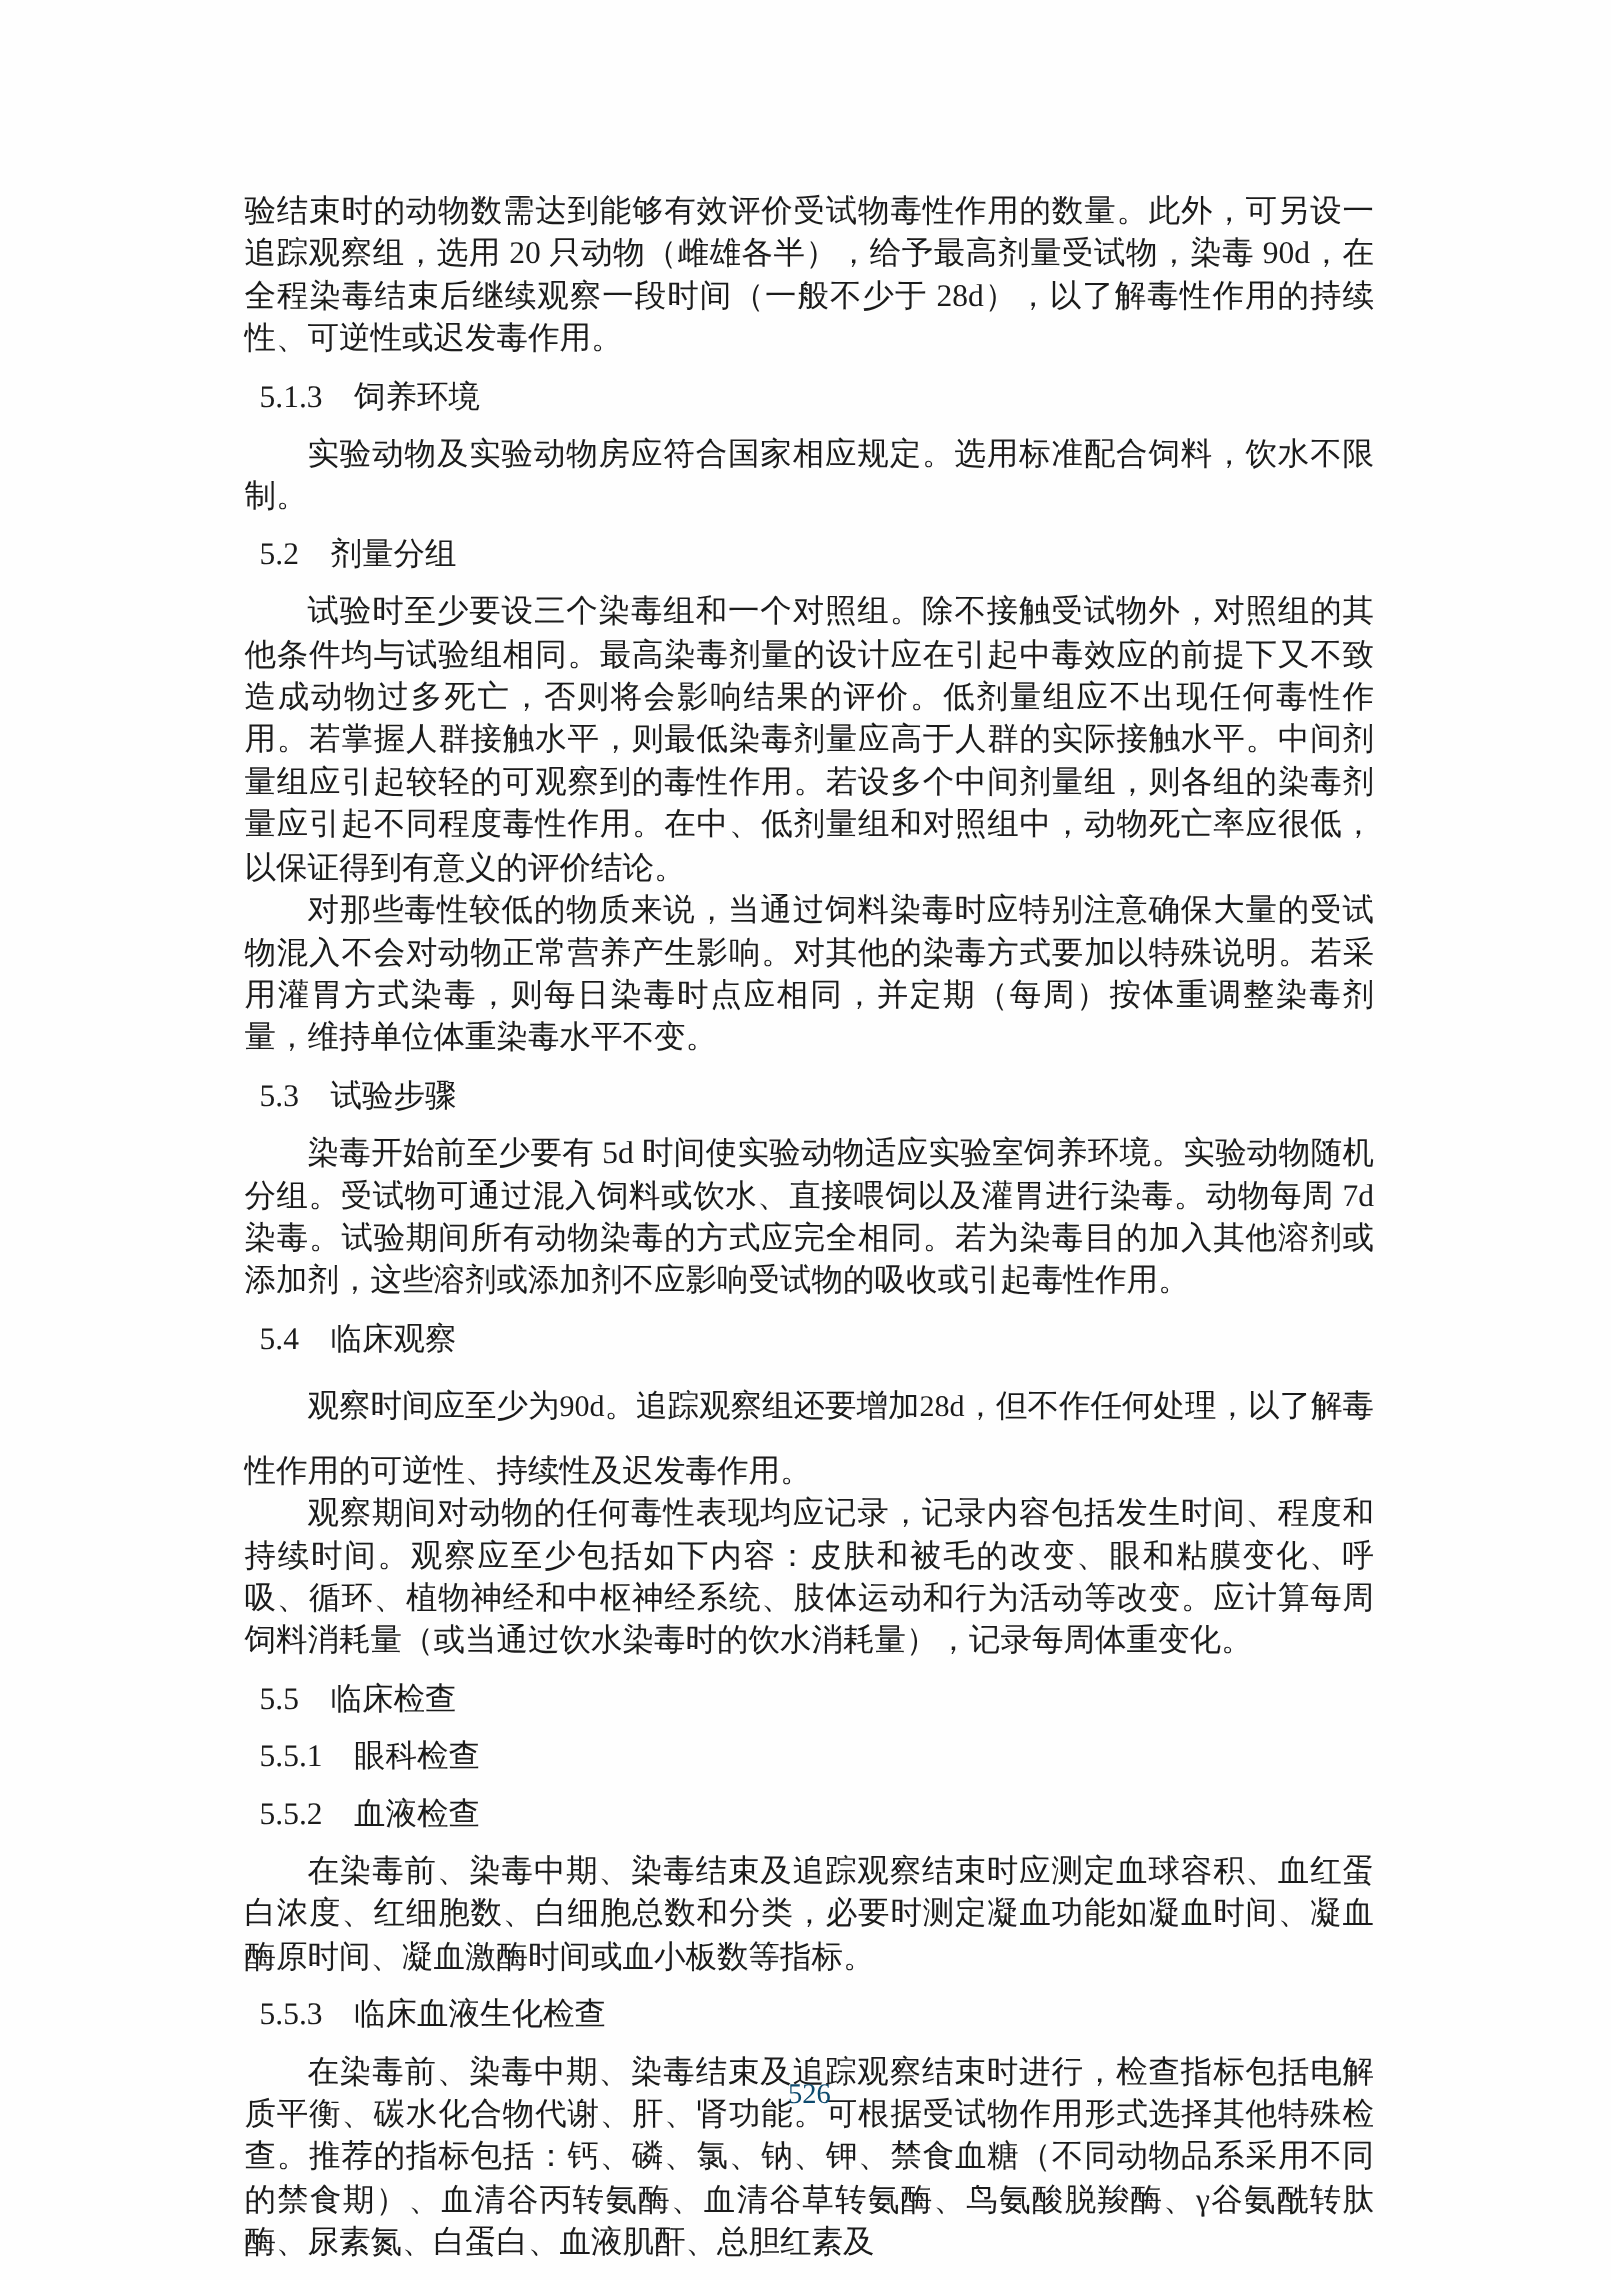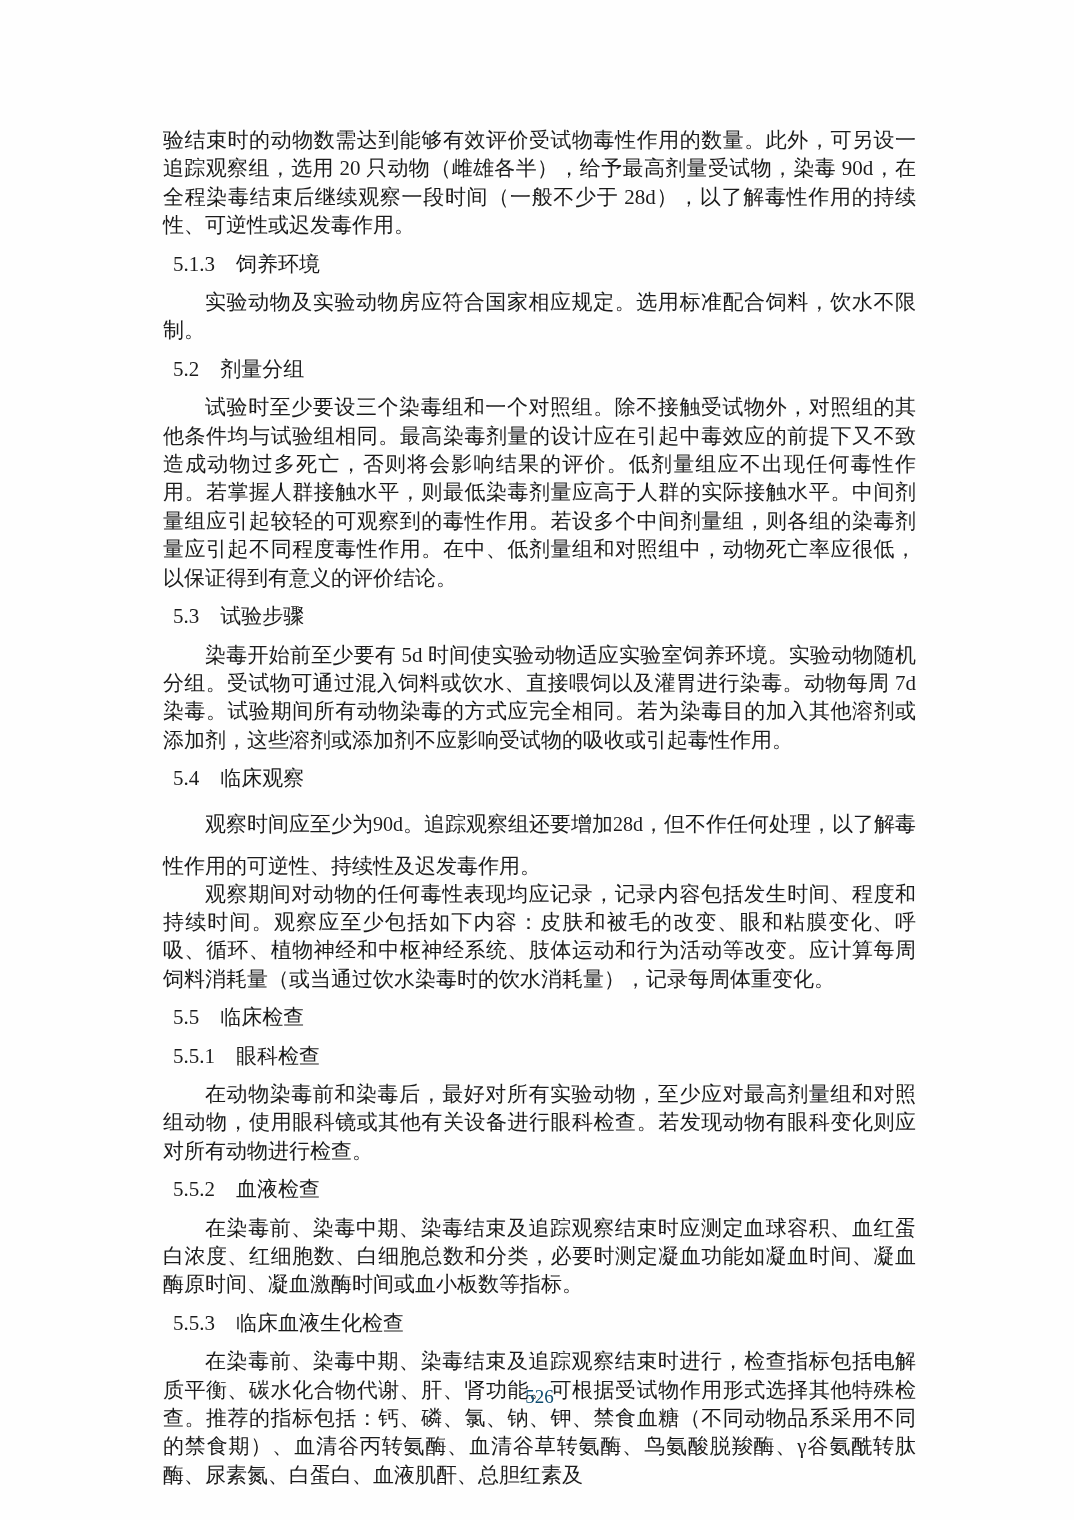--- a/index.html
+++ b/index.html
@@ -66,37 +66,37 @@
     <p class="para no-indent">验结束时的动物数需达到能够有效评价受试物毒性作用的数量。此外，可另设一追踪观察组，选用 20 只动物（雌雄各半），给予最高剂量受试物，染毒 90d，在全程染毒结束后继续观察一段时间（一般不少于 28d），以了解毒性作用的持续性、可逆性或迟发毒作用。</p>
 
     <p class="heading">5.1.3　饲养环境</p>
 
     <p class="para">实验动物及实验动物房应符合国家相应规定。选用标准配合饲料，饮水不限制。</p>
 
     <p class="heading">5.2　剂量分组</p>
 
     <p class="para">试验时至少要设三个染毒组和一个对照组。除不接触受试物外，对照组的其他条件均与试验组相同。最高染毒剂量的设计应在引起中毒效应的前提下又不致造成动物过多死亡，否则将会影响结果的评价。低剂量组应不出现任何毒性作用。若掌握人群接触水平，则最低染毒剂量应高于人群的实际接触水平。中间剂量组应引起较轻的可观察到的毒性作用。若设多个中间剂量组，则各组的染毒剂量应引起不同程度毒性作用。在中、低剂量组和对照组中，动物死亡率应很低，以保证得到有意义的评价结论。</p>
 
+    <p class="para">对那些毒性较低的物质来说，当通过饲料染毒时应特别注意确保大量的受试物混入不会对动物正常营养产生影响。对其他的染毒方式要加以特殊说明。若采用灌胃方式染毒，则每日染毒时点应相同，并定期（每周）按体重调整染毒剂量，维持单位体重染毒水平不变。</p>
 
 
     <p class="heading">5.3　试验步骤</p>
 
     <p class="para">染毒开始前至少要有 5d 时间使实验动物适应实验室饲养环境。实验动物随机分组。受试物可通过混入饲料或饮水、直接喂饲以及灌胃进行染毒。动物每周 7d 染毒。试验期间所有动物染毒的方式应完全相同。若为染毒目的加入其他溶剂或添加剂，这些溶剂或添加剂不应影响受试物的吸收或引起毒性作用。</p>
 
     <p class="heading">5.4　临床观察</p>
 
     <p class="para spread"><span>观察时间应至少为</span><span class="sans">90d</span><span>。追踪观察组还要增加</span><span class="sans">28d</span><span>，但不作任何处理，以了解毒性作用的可逆性、持续性及迟发毒作用。</span></p>
 
     <p class="para">观察期间对动物的任何毒性表现均应记录，记录内容包括发生时间、程度和持续时间。观察应至少包括如下内容：皮肤和被毛的改变、眼和粘膜变化、呼吸、循环、植物神经和中枢神经系统、肢体运动和行为活动等改变。应计算每周饲料消耗量（或当通过饮水染毒时的饮水消耗量），记录每周体重变化。</p>
 
     <p class="heading">5.5　临床检查</p>
 
     <p class="heading">5.5.1　眼科检查</p>
 
-    <p class="para">在动物染毒前和染毒后，最好对所有实验动物，至少应对最高剂量组和对照组动物，使用眼科镜或其他有关设备进行眼科检查。若发现动物有眼科变化则应对所有动物进行检查。</p>
 
     <p class="heading">5.5.2　血液检查</p>
 
     <p class="para">在染毒前、染毒中期、染毒结束及追踪观察结束时应测定血球容积、血红蛋白浓度、红细胞数、白细胞总数和分类，必要时测定凝血功能如凝血时间、凝血酶原时间、凝血激酶时间或血小板数等指标。</p>
 
     <p class="heading">5.5.3　临床血液生化检查</p>
 
     <p class="para">在染毒前、染毒中期、染毒结束及追踪观察结束时进行，检查指标包括电解质平衡、碳水化合物代谢、肝、肾功能。可根据受试物作用形式选择其他特殊检查。推荐的指标包括：钙、磷、氯、钠、钾、禁食血糖（不同动物品系采用不同的禁食期）、血清谷丙转氨酶、血清谷草转氨酶、鸟氨酸脱羧酶、γ谷氨酰转肽酶、尿素氮、白蛋白、血液肌酐、总胆红素及</p>
 
   </div>

